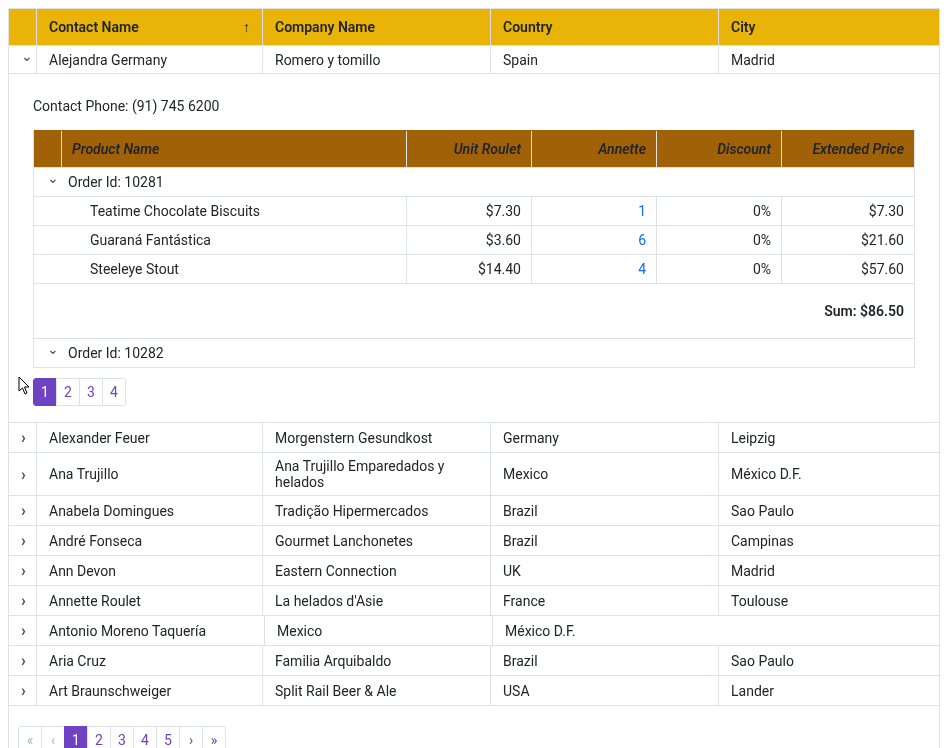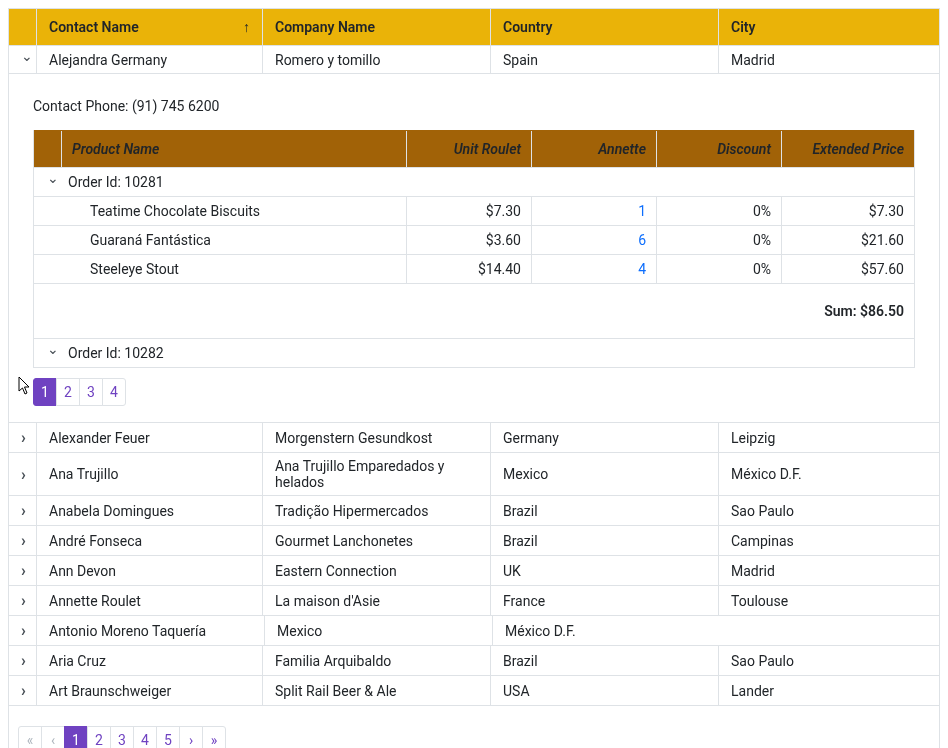--- a/index.html
+++ b/index.html
@@ -315,21 +315,21 @@
         <div class="grid-cell col-contact">Ann Devon</div>
         <div class="grid-cell col-company">Eastern Connection</div>
         <div class="grid-cell col-country">UK</div>
         <div class="grid-cell col-city">Madrid</div>
       </div>
       <div class="grid-row">
         <div class="grid-cell col-expand">
           <span class="expand-icon chevron-right"></span>
         </div>
         <div class="grid-cell col-contact">Annette Roulet</div>
-        <div class="grid-cell col-company">La maison d'Asie</div>
+        <div class="grid-cell col-company">La helados d'Asie</div>
         <div class="grid-cell col-country">France</div>
         <div class="grid-cell col-city">Toulouse</div>
       </div>
       <div class="grid-row">
         <div class="grid-cell col-expand">
           <span class="expand-icon chevron-right"></span>
         </div>
         <div class="grid-cell col-company">Antonio Moreno Taquería</div>
         <div class="grid-cell col-country">Mexico</div>
         <div class="grid-cell col-city">México D.F.</div>

